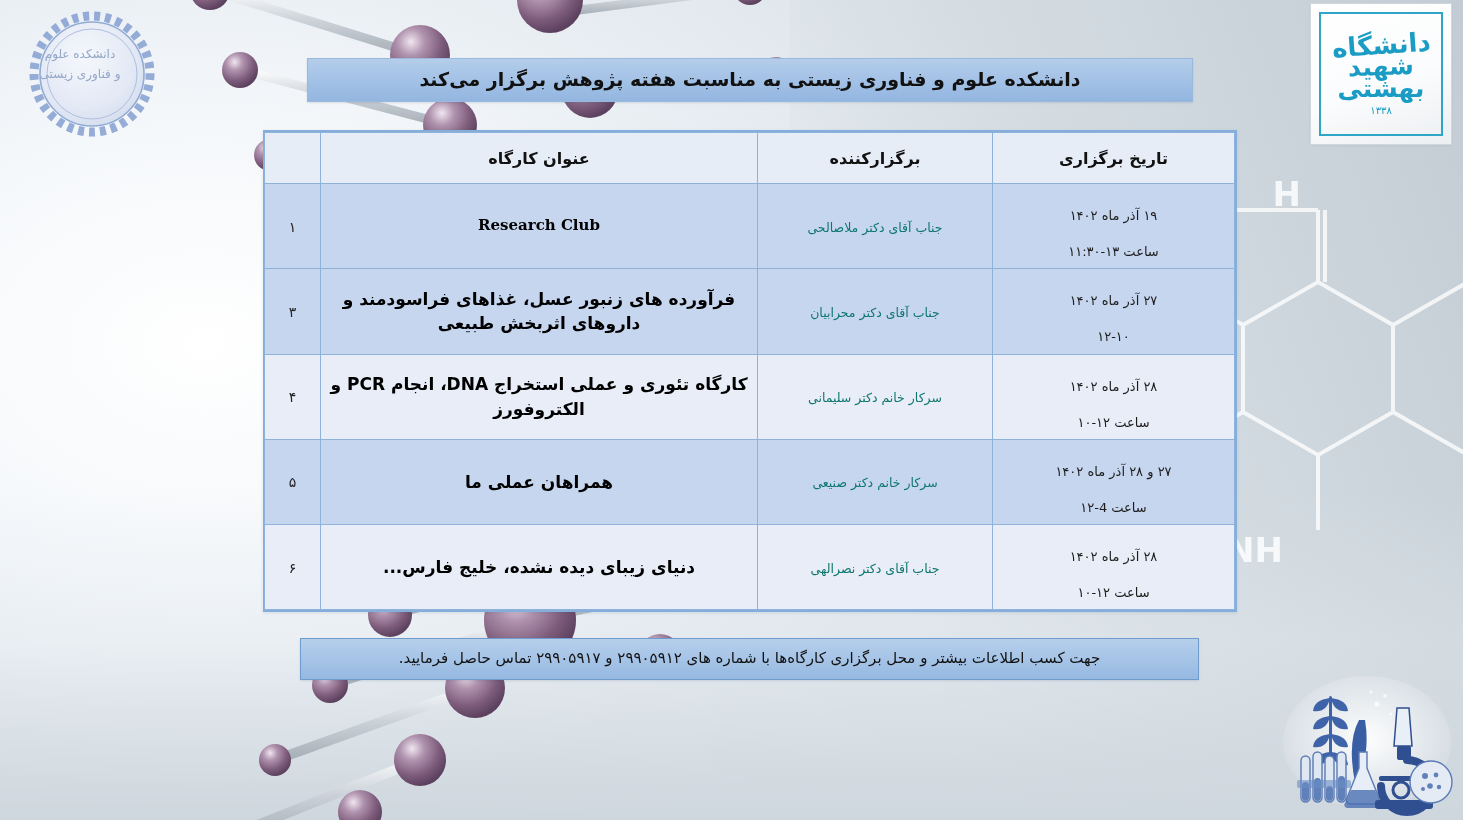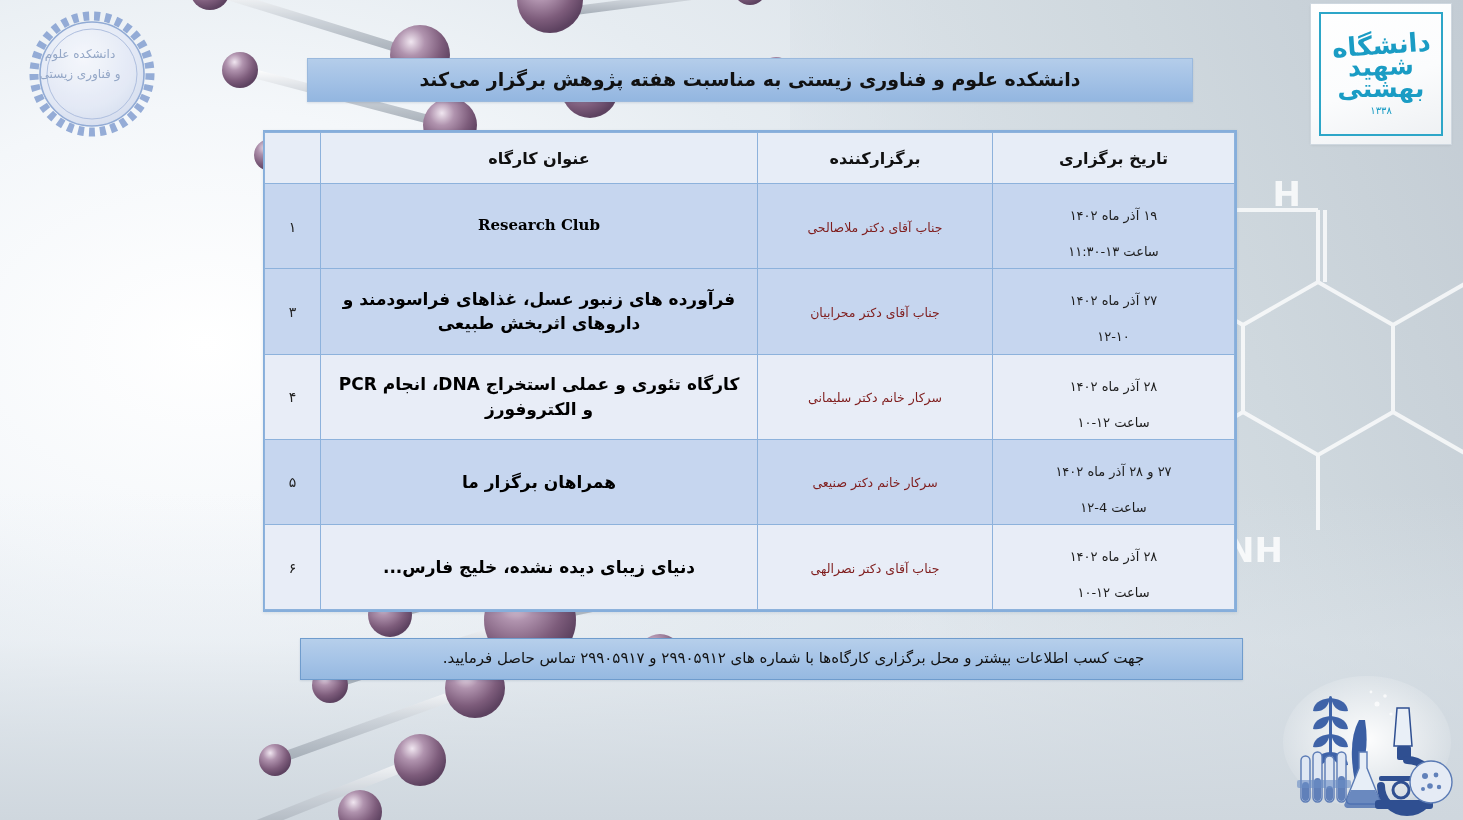--- a/index.html
+++ b/index.html
@@ -96,48 +96,47 @@
   }
 
   
   .tbl-wrap{
     position:absolute;top:130px;left:263px;width:970px;
     border:2px solid #86aedb;
     box-shadow:0 1px 3px rgba(40,70,110,.12);
   }
   table.schedule{border-collapse:collapse;width:100%;table-layout:fixed;}
   table.schedule td,table.schedule th{
-    border:1px solid #8db2dc;padding:6px 16px;text-align:center;vertical-align:middle;
+    border:1px solid #8db2dc;padding:6px 8px;text-align:center;vertical-align:middle;
   }
   .col-num{width:56px;}
   .col-title{width:437px;}
   .col-host{width:235px;}
   .col-date{width:242px;}
 
   thead th{
     background:#e7edf7;height:38px;font-size:16px;font-weight:bold;color:#111;
   }
   tbody tr.odd td{background:#c6d6ef;}
   tbody tr.even td{background:#e8edf7;}
 
   .c-num{font-size:14px;color:#222;}
   .c-title{font-size:17px;font-weight:bold;color:#000;line-height:1.45;}
   .c-title.latin{font-family:"DejaVu Serif","Liberation Serif",serif;font-size:15px;}
-  .c-host{font-size:12.5px;color:#7f1d1d;}
+  .c-host{font-size:12.5px;color:#0f766e;}
   .c-date{font-size:13px;color:#1c1c1c;line-height:1.55;}
   .c-date .ln{display:block;margin-top:16px;}
 
   
   .footer-banner{
     position:absolute;top:638px;left:300px;width:897px;height:40px;
     background:linear-gradient(180deg,#b6cfeb 0%,#a6c4e7 50%,#96b9e1 100%);
     border:1px solid #6f9ccd;
     display:flex;align-items:center;justify-content:center;
     box-shadow:0 1px 2px rgba(40,70,110,.14);
-    padding-left:44px;
   }
   .footer-text{color:#111;font-size:15px;white-space:nowrap;padding-bottom:2px;}
 </style>
 </head>
 <body>
 
 <div class="poster">
 
   <div class="bg-base"></div>
   <div class="bg-right-wash"></div>
@@ -381,21 +380,21 @@
           </tr>
           <tr class="even" style="height: 72px;">
             <td><span class="c-date"><span class="ln">۲۸ آذر ماه ۱۴۰۲</span><span class="ln">ساعت ۱۲-۱۰</span></span></td>
             <td><span class="c-host">سرکار خانم دکتر سلیمانی</span></td>
             <td><span class="c-title">کارگاه تئوری و عملی استخراج DNA، انجام PCR و الکتروفورز</span></td>
             <td><span class="c-num">۴</span></td>
           </tr>
           <tr class="odd" style="height: 60px;">
             <td><span class="c-date"><span class="ln">۲۷ و ۲۸ آذر ماه ۱۴۰۲</span><span class="ln">ساعت 4-۱۲</span></span></td>
             <td><span class="c-host">سرکار خانم دکتر صنیعی</span></td>
-            <td><span class="c-title">همراهان برگزار ما</span></td>
+            <td><span class="c-title">همراهان عملی ما</span></td>
             <td><span class="c-num">۵</span></td>
           </tr>
           <tr class="even" style="height: 68px;">
             <td><span class="c-date"><span class="ln">۲۸ آذر ماه ۱۴۰۲</span><span class="ln">ساعت ۱۲-۱۰</span></span></td>
             <td><span class="c-host">جناب آقای دکتر نصرالهی</span></td>
             <td><span class="c-title">دنیای زیبای دیده نشده، خلیج فارس...</span></td>
             <td><span class="c-num">۶</span></td>
           </tr>
         </tbody>
     </table>

